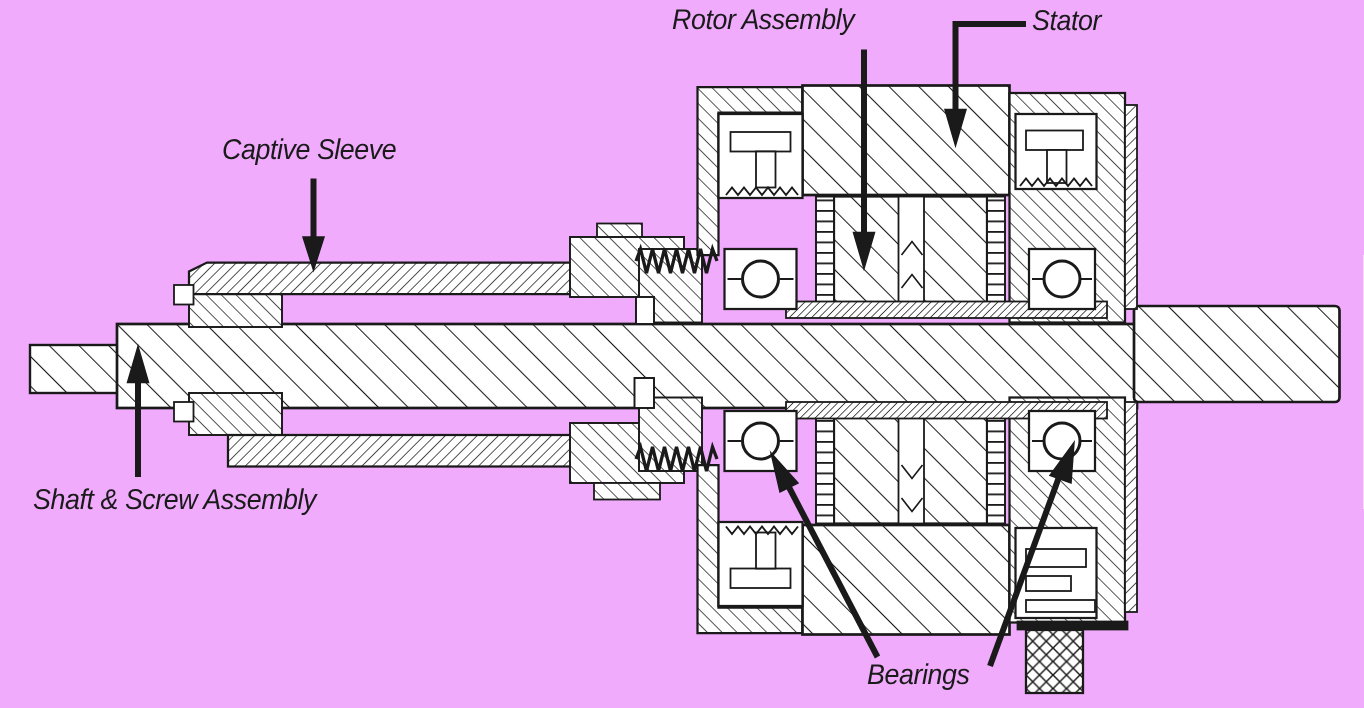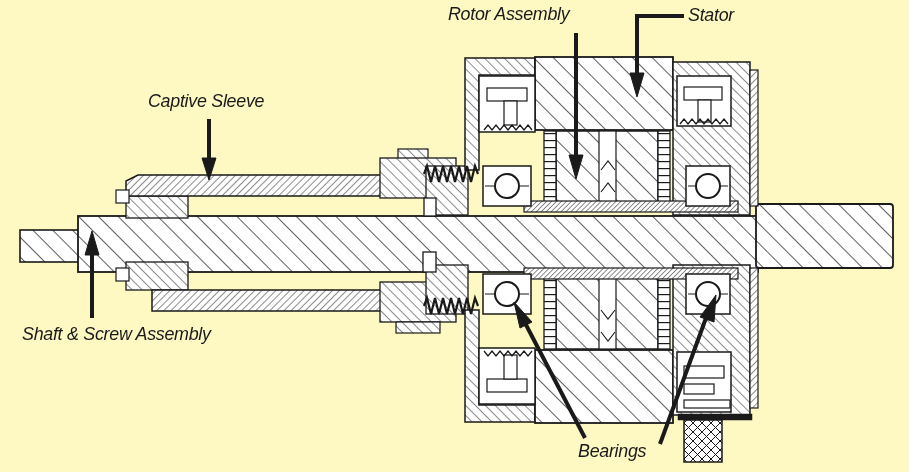--- a/index.html
+++ b/index.html
@@ -1,19 +1,19 @@
 <!DOCTYPE html>
 <html><head>
 <meta charset="utf-8">
 <style>
   html,body{margin:0;padding:0;background:#ffffff;}
   .stage{
     position:relative;
     width:909px;height:472px;
-    background:#fef9c3;
+    background:#f0abfc;
     font-family:"Liberation Sans",sans-serif;
     overflow:hidden;
   }
   .stage svg{position:absolute;left:0;top:0;}
   .lbl{
     position:absolute;
     font-family:"Liberation Sans",sans-serif;
     font-style:italic;
     font-size:19px;
     font-weight:500;

